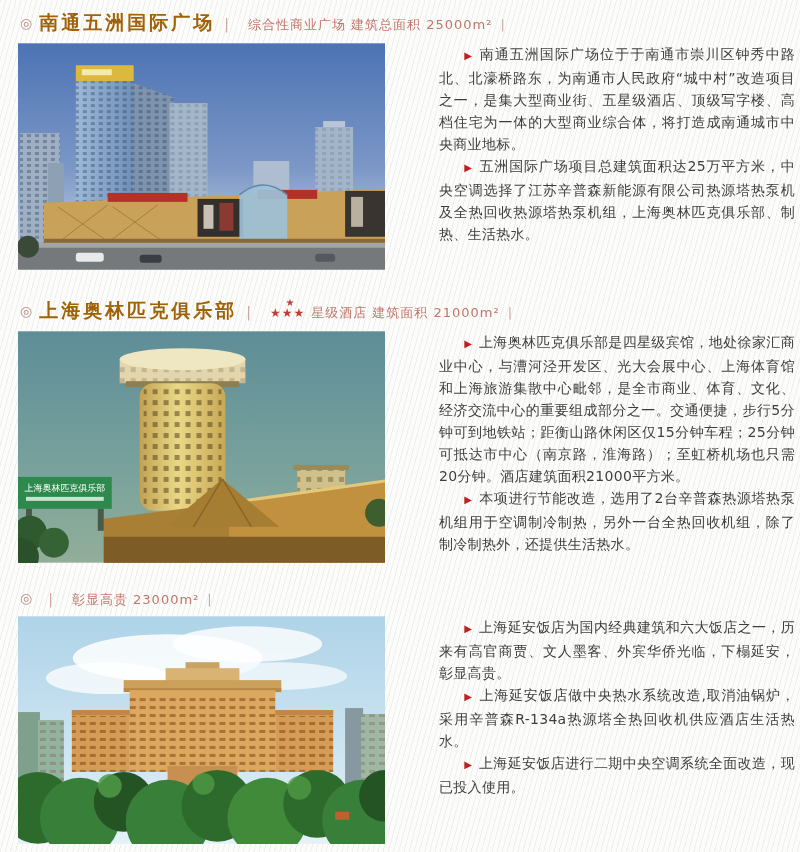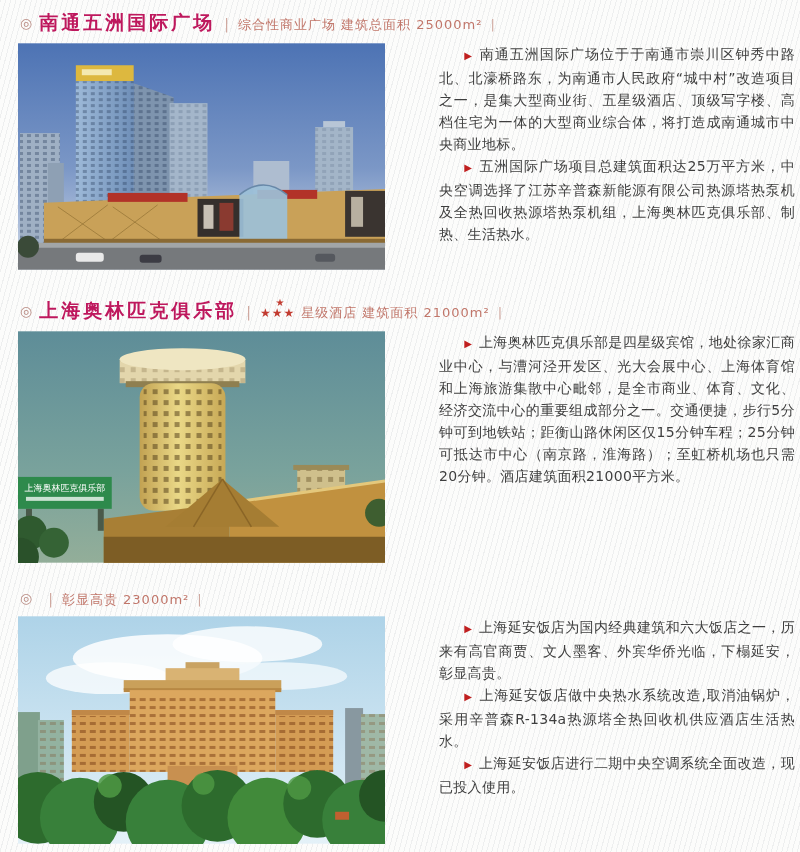--- a/index.html
+++ b/index.html
@@ -9,23 +9,23 @@
     background-color:#fcfcfb;
     background-image:repeating-linear-gradient(105deg, rgba(175,180,186,0.18) 0 1px, rgba(255,255,255,0) 1px 5px);
     color:#3e3e3e;
     overflow:hidden;
   }
   .page{ width:800px; height:852px; padding:10px 5px 0 18px; }
 
   
   .title-row{ display:flex; align-items:baseline; margin:0 0 7px 2px; white-space:nowrap; }
   .marker{ color:#bb8e86; font-size:14px; margin-right:7px; position:relative; top:-1px; }
-  .proj-title{ font-size:19px; font-weight:bold; color:#be185d; letter-spacing:3px; }
+  .proj-title{ font-size:19px; font-weight:bold; color:#a16207; letter-spacing:3px; }
   .sep{ color:#cfa79e; margin:0 9px; font-weight:normal; font-size:14px; }
-  .subtitle{ font-size:13px; color:#c1766a; letter-spacing:1px; }
+  .subtitle{ font-size:13px; color:#c1766a; letter-spacing:1px;margin-left:10px; }
   .sub-suffix{ color:#cfa79e; margin-left:8px; font-size:13px; }
   .star-group{ position:relative; display:inline-block; color:#c23b30; font-size:12px; }
   .star-top{ position:absolute; top:-9px; left:50%; transform:translateX(-50%); font-size:10px; }
   .stars:not(:empty){ margin-right:6px; letter-spacing:1px; }
 
   
   .content-row{ display:flex; align-items:flex-start; }
   .photo{ flex:0 0 367px; width:367px; }
   .photo svg{ display:block; }
   .text-col{ flex:1; margin-left:54px; margin-right:0; font-size:14px; line-height:22px;
@@ -163,20 +163,21 @@
           <rect x="8" y="178" width="6" height="22" fill="#4a5a4a"></rect>
           <rect x="80" y="178" width="6" height="22" fill="#4a5a4a"></rect>
           <circle cx="12" cy="202" r="17" fill="#2f5a2f"></circle>
           <circle cx="36" cy="212" r="15" fill="#356335"></circle>
           <circle cx="2" cy="226" r="19" fill="#2a512a"></circle>
           <circle cx="362" cy="182" r="14" fill="#3e5e30"></circle>
         </svg>
       </div>
       <div class="text-col">
         <p><span class="bullet">▶</span><span>上海奥林匹克俱乐部是四星级宾馆，地处徐家汇商业中心，与漕河泾开发区、光大会展中心、上海体育馆和上海旅游集散中心毗邻，是全市商业、体育、文化、经济交流中心的重要组成部分之一。交通便捷，步行5分钟可到地铁站；距衡山路休闲区仅15分钟车程；25分钟可抵达市中心（南京路，淮海路）；至虹桥机场也只需20分钟。酒店建筑面积21000平方米。</span></p>
+        <p><span class="bullet">▶</span><span>本项进行节能改造，选用了2台辛普森热源塔热泵机组用于空调制冷制热，另外一台全热回收机组，除了制冷制热外，还提供生活热水。</span></p>
       </div>
     </div>
   </div>
 
   <div class="project">
     <div class="title-row">
       <span class="marker">◎</span>
       <span class="sep">|</span>
       <span class="subtitle"><span class="star-group"><span class="star-top"></span><span class="stars"></span></span><span>彰显高贵 23000m²</span></span>
       <span class="sub-suffix">|</span>

